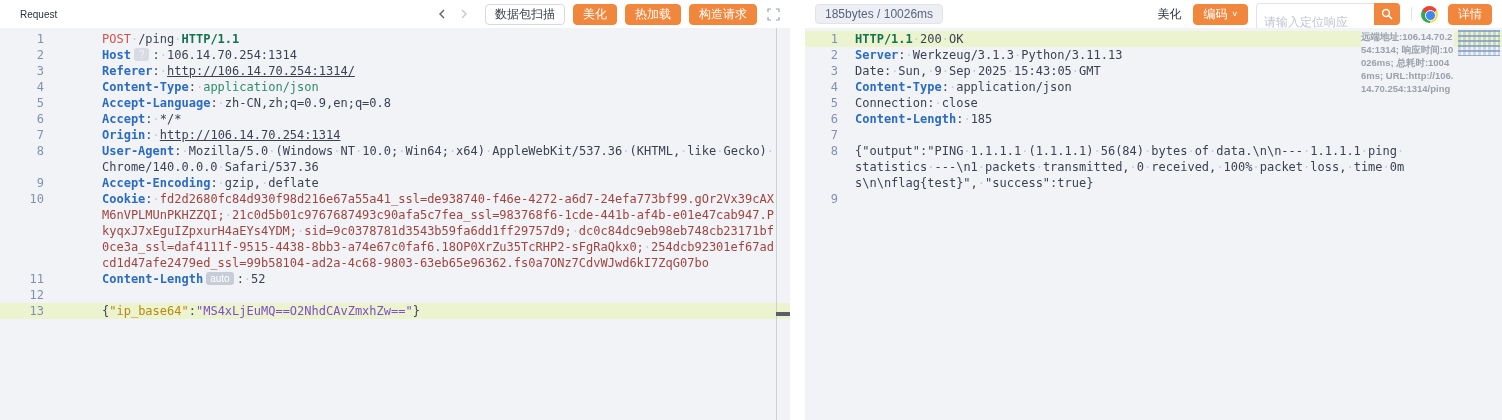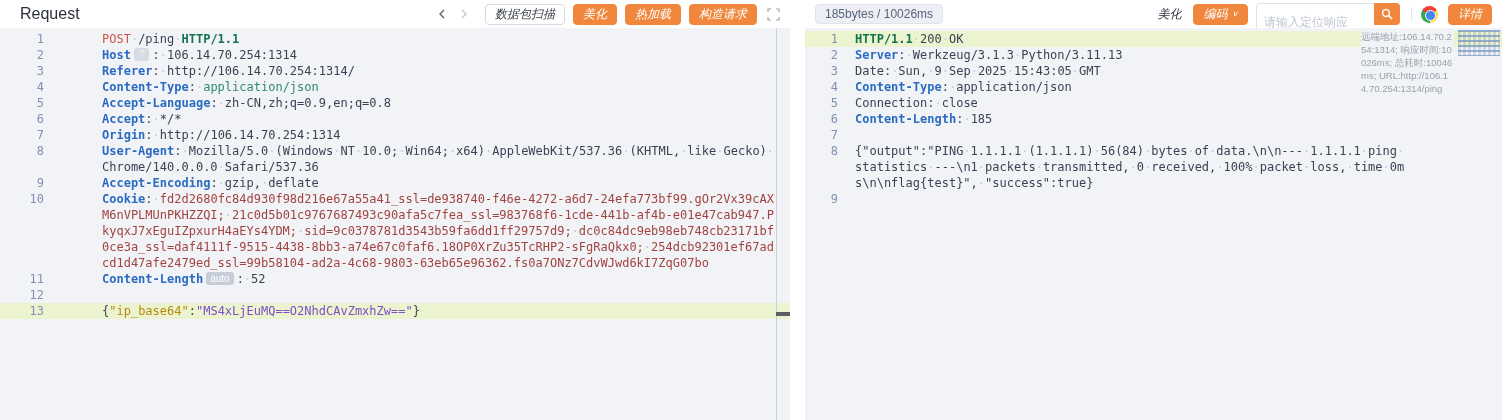--- a/index.html
+++ b/index.html
@@ -5,28 +5,28 @@
   * { margin:0; padding:0; box-sizing:border-box; }
   html,body { width:1502px; height:420px; overflow:hidden; background:#fff;
     font-family:"Liberation Sans", sans-serif; }
   .stage { position:relative; width:1502px; height:420px; background:#fff; }
 
   .panel { position:absolute; top:0; bottom:0; overflow:hidden; background:#fff; }
   .panel-left  { left:0;  width:790px; }
   .panel-right { left:805px; width:697px; }
 
   .phead { position:relative; height:28px; background:#fff; display:flex; align-items:center; padding:0 10px; }
-  .ptitle { font-size:16px; color:#2c313c; padding-left:10px; }
+  .ptitle { font-size:10px; color:#2c313c; padding-left:10px; }
   .spacer { flex:1; }
 
   .chev { width:18px; height:18px; display:flex; align-items:center; justify-content:center; margin-right:4px; cursor:pointer; }
   .chev svg { display:block; }
 
   .btn { height:21px; display:inline-flex; align-items:center; border-radius:4px;
-         font-size:12px; padding:0 9px; margin-left:8px; cursor:pointer; white-space:nowrap;font-style:italic; }
+         font-size:12px; padding:0 9px; margin-left:8px; cursor:pointer; white-space:nowrap; }
   .btn-plain { background:#fff; border:1px solid #d6dae2; color:#3b404c; }
   .btn-accent { background:var(--accent,#f0873d); color:#fff; border:1px solid var(--accent,#f0873d); }
   .btn-text { background:transparent; border:none; color:#31363f; padding:0 4px; }
   .caret { font-size:9px; margin-left:4px; transform:scaleY(.8); }
 
   .expand-ic { margin-left:10px; color:#9aa2b1; cursor:pointer; display:flex; }
 
   .size-badge { background:#edeff4; border:1px solid #e0e3ea; border-radius:4px;
                 color:#57647e; font-size:12px; padding:2px 9px; }
 
@@ -53,33 +53,33 @@
   .panel-right .code { padding-left:17px; padding-right:94px; }
 
   .tk-m { color:#d1544b; }
   .tk-p { color:#3b4254; }
   .tk-h { color:#2b6cc3; font-weight:bold; }
   .tk-g { color:#15724f; font-weight:bold;margin-top:40px; }
   .tk-t { color:#2e8c68; }
   .tk-c { color:#a14440; }
   .tk-k { color:#b9890f; }
   .tk-v { color:#7e4fc6; }
-  .tk-u { color:#3b4254; }
+  .tk-u { color:#3b4254; text-decoration:underline; }
   .ws { color:#c5ccd8; }
 
   .ibadge { display:inline-block; background:#c7cdd8; color:#fff; font-size:10px; line-height:13px;
             border-radius:3px; padding:0 4px; margin:0 3px; vertical-align:1px;
             font-family:"Liberation Sans", sans-serif; }
   .qbadge { background:#d7dbe3; color:#f3f4f8; padding:0 5px; }
 
   .scroll-line { position:absolute; top:28px; bottom:0; right:13px; width:1px; background:#ccd0d8; }
   .ruler-mark { position:absolute; right:0; width:14px; height:4px; top:312px; background:#5c6066; }
 
   .meta-overlay { position:absolute; top:30px; right:48px; width:93px; background:#f1f3f7;
-                  color:#9aa1ab; font-size:9.5px; line-height:13px; word-break:break-all; z-index:3; }
+                  color:#9aa1ab; font-size:9.5px; line-height:13px; word-break:break-all; z-index:3;font-weight:bold; }
   .minimap { position:absolute; top:30px; right:2px; width:42px; height:26px; z-index:3; opacity:.8;
              background:repeating-linear-gradient(to bottom, rgba(90,130,190,.75) 0 2px, transparent 2px 5px),
                         repeating-linear-gradient(to right, rgba(120,140,170,.35) 0 3px, transparent 3px 5px); }
 </style>
 </head>
 <body>
 
 <div class="stage">
 
   <div class="panel panel-left">

